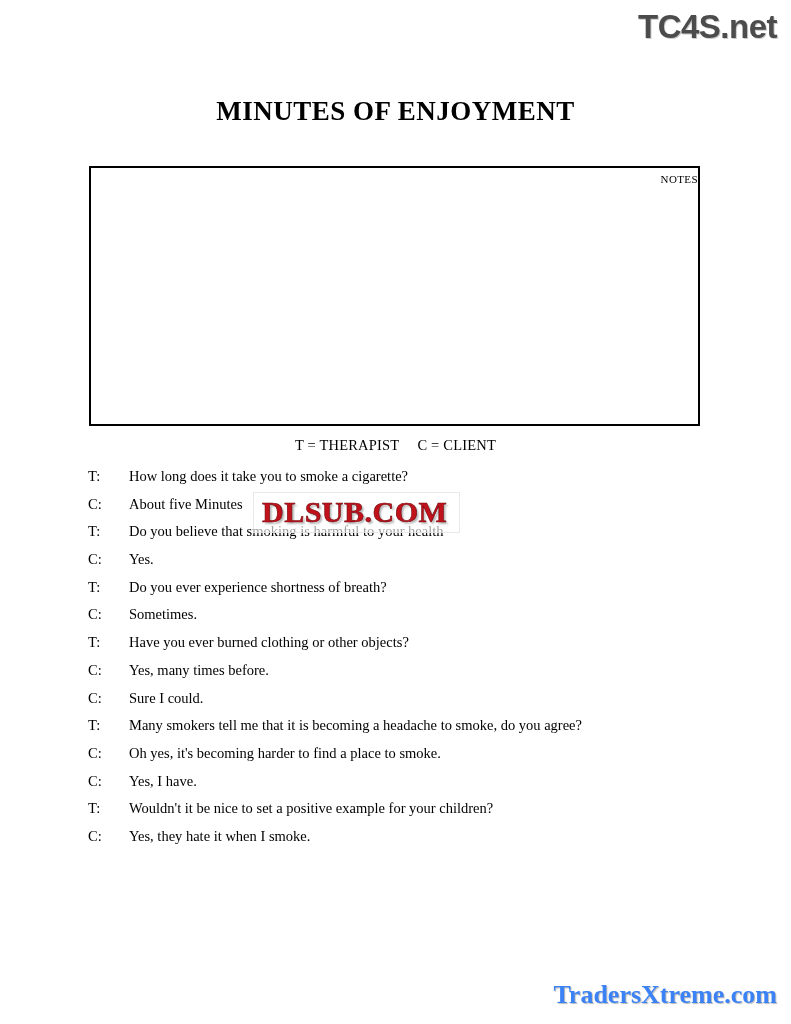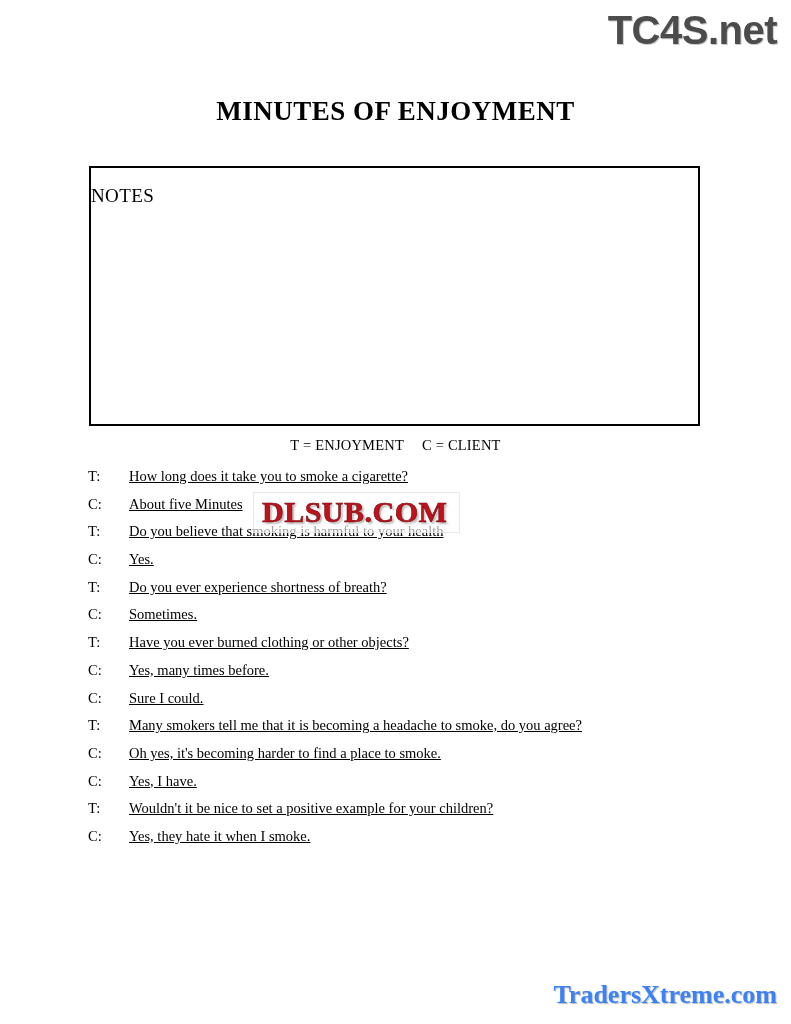--- a/index.html
+++ b/index.html
@@ -22,21 +22,21 @@
     height: 1024px;
   }
 
   
   .watermark-top {
     position: absolute;
     top: 8px;
     right: 14px;
     font-family: "Liberation Sans", sans-serif;
     font-weight: bold;
-    font-size: 40px;
+    font-size: 33px;
     color: #4c4c4c;
     letter-spacing: -0.5px;
     text-shadow: 1px 1px 0 #c9c9c9;
     user-select: none;
   }
 
   
   .doc-title {
     position: absolute;
     top: 96px;
@@ -53,23 +53,23 @@
   .notes-box {
     position: absolute;
     left: 89px;
     top: 166px;
     width: 611px;
     height: 260px;
     border: 2px solid #000000;
     box-sizing: border-box;
   }
   .notes-label {
-    text-align: left;
-    font-size: 19px;
-    margin-top: 17px;
+    text-align: right;
+    font-size: 11px;
+    margin-top: 5px;
     letter-spacing: 0.4px;
   }
 
   
   .legend {
     position: absolute;
     left: 0;
     top: 437px;
     width: 791px;
     text-align: center;
@@ -96,21 +96,20 @@
     white-space: nowrap;
   }
   .spk {
     display: inline-block;
     width: 41px;
     vertical-align: top;
   }
   .txt {
     display: inline-block;
     vertical-align: top;
-    text-decoration: underline;
   }
 
   
   .watermark-mid {
     position: absolute;
     left: 253px;
     top: 492px;
     font-family: "Liberation Serif", serif;
     font-weight: bold;
     font-style: normal;
@@ -145,21 +144,21 @@
 
   <div class="watermark-top">TC4S.net</div>
 
   <div class="doc-title">MINUTES OF ENJOYMENT</div>
 
   <div class="notes-box">
     <div class="notes-label">NOTES</div>
   </div>
 
   <div class="legend">
-    <span>T = ENJOYMENT</span><span class="gap"></span><span>C = CLIENT</span>
+    <span>T = THERAPIST</span><span class="gap"></span><span>C = CLIENT</span>
   </div>
 
   <div class="dialogue">
     <div class="line">
       <span class="spk">T:</span><span class="txt">How long does it take you to smoke a cigarette?</span>
     </div>
     <div class="line">
       <span class="spk">C:</span><span class="txt">About five Minutes</span>
     </div>
     <div class="line">

